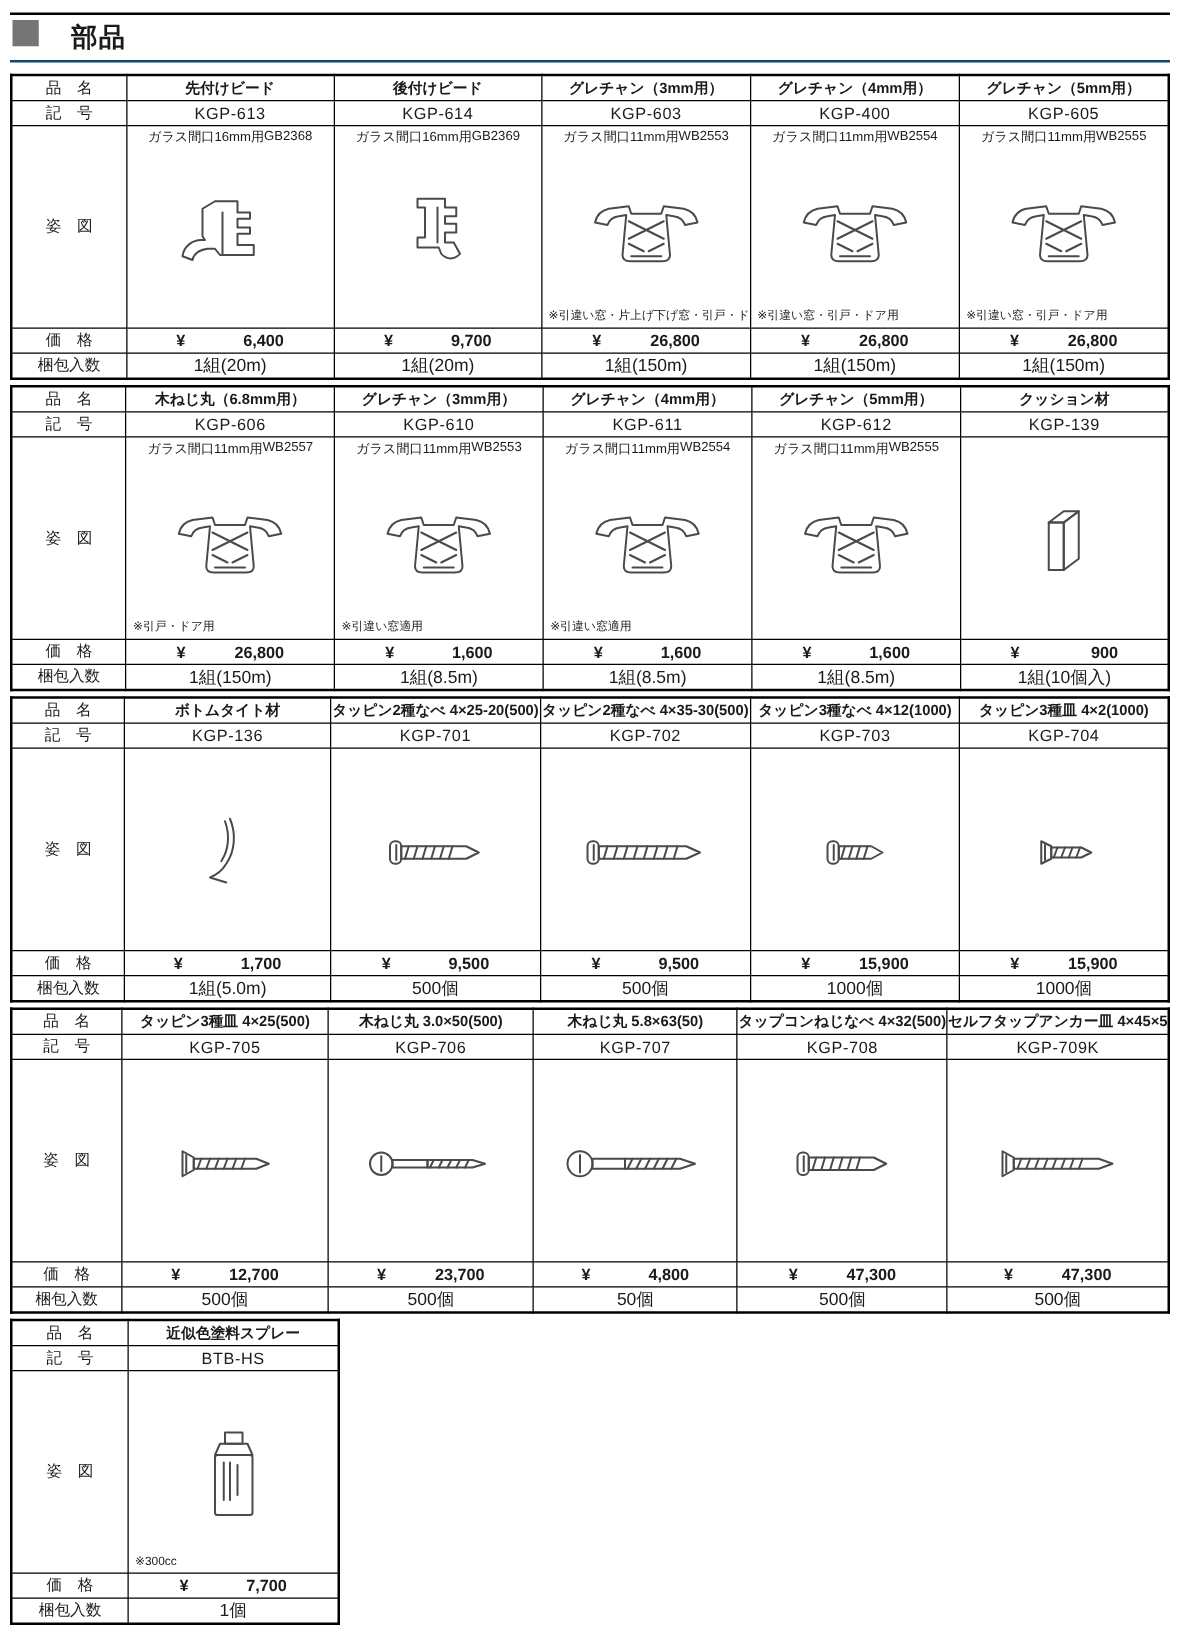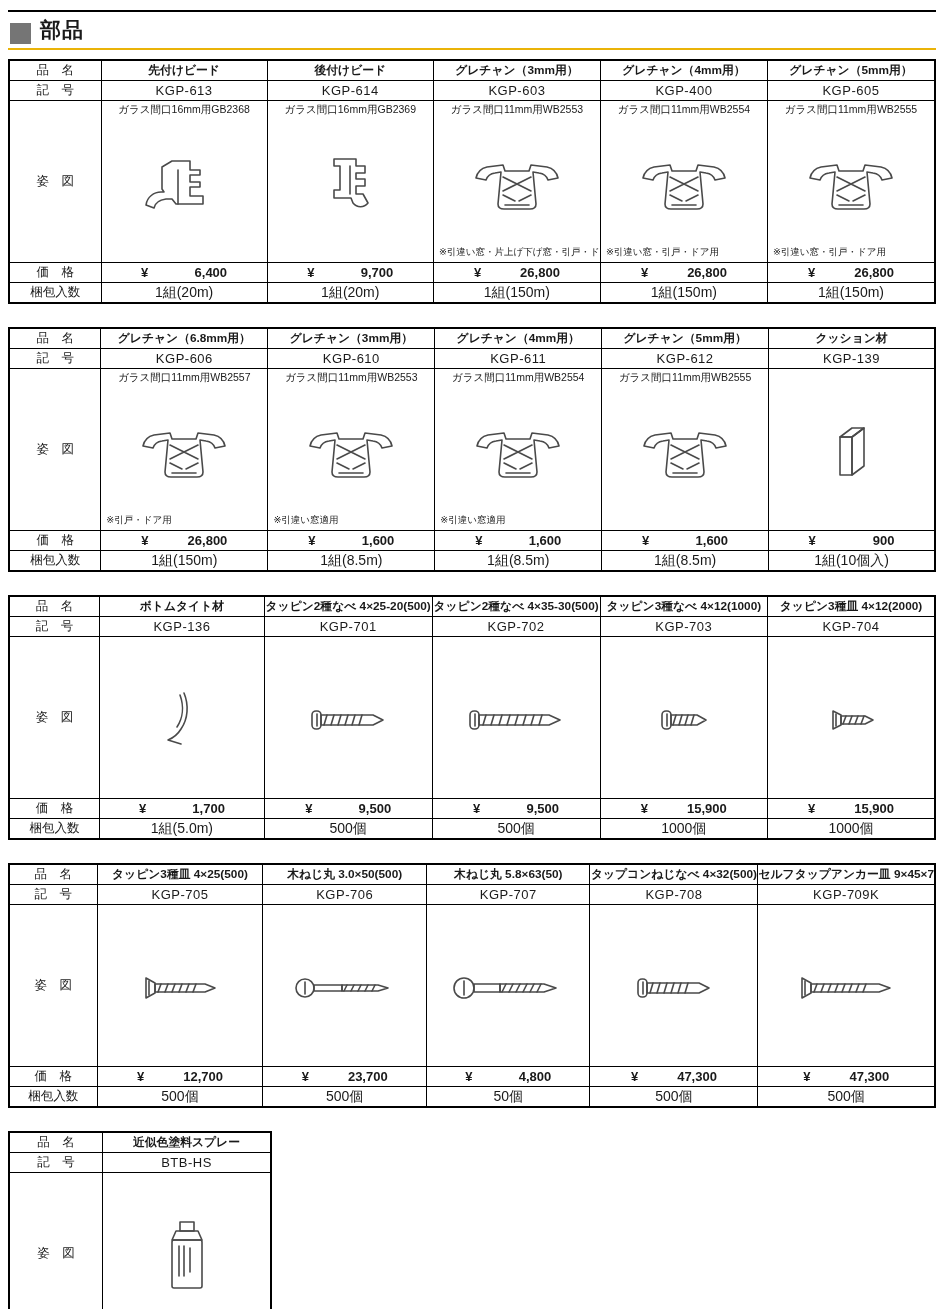--- a/index.html
+++ b/index.html
@@ -1,21 +1,21 @@
 <!DOCTYPE html>
 <html><head>
 <meta charset="utf-8">
 <style>
   html,body{margin:0;padding:0;background:#fff;}
   body{width:945px;font-family:"Liberation Sans","DejaVu Sans",sans-serif;color:#1a1a1a;}
   .page{padding:10px 9px 6px 8px;}
-  .titlebar{border-top:2px solid #000;border-bottom:2px solid #eab308;display:flex;align-items:flex-end;gap:9px;padding:4px 2px;margin-bottom:9px;}
+  .titlebar{border-top:2px solid #000;border-bottom:2px solid #0c4a6e;display:flex;align-items:flex-start;gap:26px;padding:4px 2px;margin-bottom:9px;}
   .sq{width:21px;height:21px;background:#757575;}
   .ttl{font-size:21px;font-weight:bold;letter-spacing:1px;}
-  table.pt{border-collapse:collapse;table-layout:fixed;border:2px solid #000;margin-bottom:23px;}
+  table.pt{border-collapse:collapse;table-layout:fixed;border:2px solid #000;margin-bottom:4px;}
   table.pt td{border:1px solid #000;padding:0;text-align:center;overflow:hidden;}
   td.lbl{width:92px;font-size:12.5px;}
   td.nm{height:19px;font-size:11.8px;white-space:nowrap;}
   td.cd{height:19px;font-size:13px;letter-spacing:.5px;}
   td.figc{height:161px;position:relative;vertical-align:middle;}
   .spec{position:absolute;top:2px;left:0;right:0;display:flex;justify-content:center;padding:0 5px;font-size:10.5px;white-space:nowrap;}
   .note{position:absolute;left:5px;bottom:3px;font-size:9.5px;white-space:nowrap;}
   .figwrap{position:absolute;top:22px;bottom:18px;left:0;right:0;display:flex;align-items:center;justify-content:center;}
   svg.fig{stroke:#4a4a4a;fill:none;stroke-width:1.6;stroke-linejoin:round;stroke-linecap:round;}
   td.pr{height:19px;font-weight:bold;font-size:13px;}
@@ -240,21 +240,21 @@
       <td class="qt">1組(150m)</td>
       <td class="qt">1組(150m)</td>
     </tr>
   </tbody>
     </table>
 
   <table class="pt">
     <tbody>
         <tr>
       <td class="lbl">品　名</td>
-      <td class="nm colw">グレチャン（6.8mm用）</td>
+      <td class="nm colw">木ねじ丸（6.8mm用）</td>
       <td class="nm colw">グレチャン（3mm用）</td>
       <td class="nm colw">グレチャン（4mm用）</td>
       <td class="nm colw">グレチャン（5mm用）</td>
       <td class="nm colw">クッション材</td>
     </tr>
     <tr>
       <td class="lbl">記　号</td>
       <td class="cd">KGP-606</td>
       <td class="cd">KGP-610</td>
       <td class="cd">KGP-611</td>
@@ -369,21 +369,21 @@
     </table>
 
   <table class="pt">
     <tbody>
         <tr>
       <td class="lbl">品　名</td>
       <td class="nm colw">ボトムタイト材</td>
       <td class="nm colw">タッピン2種なべ 4×25-20(500)</td>
       <td class="nm colw">タッピン2種なべ 4×35-30(500)</td>
       <td class="nm colw">タッピン3種なべ 4×12(1000)</td>
-      <td class="nm colw">タッピン3種皿 4×12(2000)</td>
+      <td class="nm colw">タッピン3種皿 4×2(1000)</td>
     </tr>
     <tr>
       <td class="lbl">記　号</td>
       <td class="cd">KGP-136</td>
       <td class="cd">KGP-701</td>
       <td class="cd">KGP-702</td>
       <td class="cd">KGP-703</td>
       <td class="cd">KGP-704</td>
     </tr>
     <tr>
@@ -469,21 +469,21 @@
     </table>
 
   <table class="pt">
     <tbody>
         <tr>
       <td class="lbl">品　名</td>
       <td class="nm colw">タッピン3種皿 4×25(500)</td>
       <td class="nm colw">木ねじ丸 3.0×50(500)</td>
       <td class="nm colw">木ねじ丸 5.8×63(50)</td>
       <td class="nm colw">タップコンねじなべ 4×32(500)</td>
-      <td class="nm colw">セルフタップアンカー皿 9×45×7</td>
+      <td class="nm colw">セルフタップアンカー皿 4×45×5</td>
     </tr>
     <tr>
       <td class="lbl">記　号</td>
       <td class="cd">KGP-705</td>
       <td class="cd">KGP-706</td>
       <td class="cd">KGP-707</td>
       <td class="cd">KGP-708</td>
       <td class="cd">KGP-709K</td>
     </tr>
     <tr>

